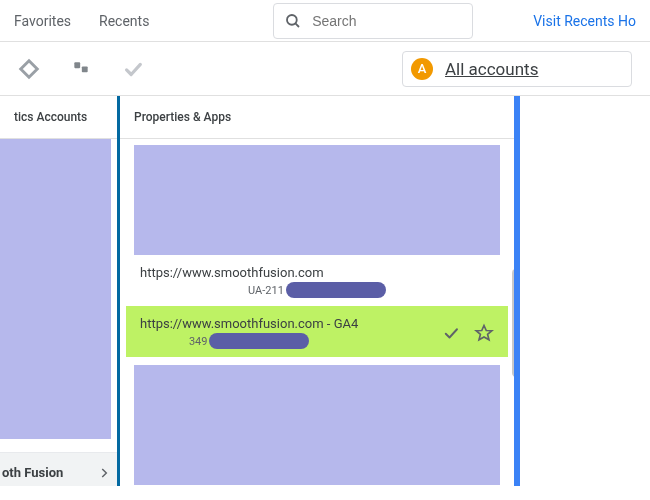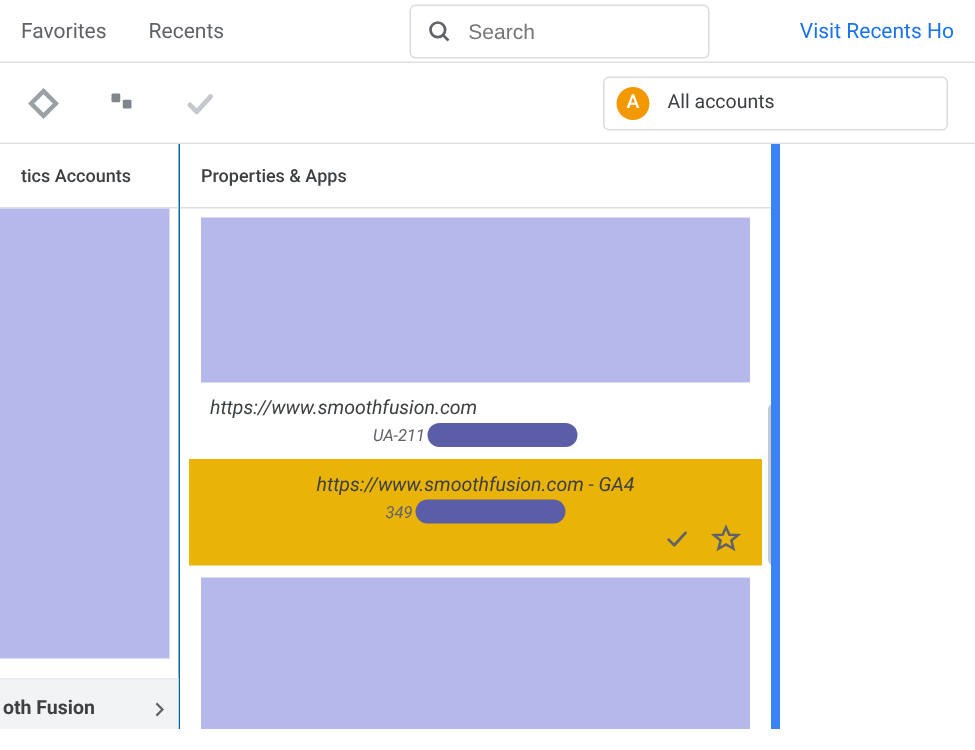--- a/index.html
+++ b/index.html
@@ -12,33 +12,33 @@
   .search { display:flex; align-items:center; width:200px; height:36px; border:1px solid #dadce0; border-radius:4px; padding:15px 10px; gap:8px; background:#fff; margin-right:60px; }
   .search input { border:none; outline:none; font-size:14px; color:#5f6368; width:100%; background:transparent; }
   .visit-link { color:#1a73e8; font-size:14px; cursor:pointer; white-space:nowrap; }
 
   .iconbar { display:flex; align-items:center; height:54px; padding:0 18px; border-bottom:1px solid #e0e0e0; gap:30px; }
   .iconbar .ic { width:22px; height:22px; display:flex; align-items:center; justify-content:center; color:#80868b; cursor:pointer; }
   .all-accounts { margin-left:auto; display:flex; align-items:center; height:36px; border:1px solid #dadce0; border-radius:4px; padding:0 14px 0 8px; gap:12px; background:#fff; min-width:230px; }
   .abadge { width:22px; height:22px; border-radius:50%; background:#f29900; color:#fff; display:flex; align-items:center; justify-content:center; font-weight:500; font-size:13px; }
 
   .cols { display:flex; height:calc(500px - 56px - 54px); }
-  .left { width:120px; border-right:1px solid #0369a1; display:flex; flex-direction:column; }
+  .left { width:120px; border-right:3px solid #0369a1; display:flex; flex-direction:column; }
   .left-header, .mid-header { padding:14px 14px; font-size:12px; font-weight:500; color:#3c4043; border-bottom:1px solid #e0e0e0; }
   .left-body { flex:1; position:relative;text-align:center; }
   .left-redact { position:absolute; left:-6px; top:0; right:6px; height:300px; background:#b6b8ec; }
   .left-item { position:absolute; bottom:0; left:-6px; right:0; display:flex; align-items:center; justify-content:space-between; padding:12px 6px 6px 8px; background:#f1f3f4; border-top:1px solid #e8eaed; }
   .left-item .lbl { font-weight:700; font-size:13px; }
   .chev { color:#5f6368; }
 
   .mid { width:400px; border-right:6px solid #3b82f6; display:flex; flex-direction:column; position:relative; }
   .mid-body { flex:1; overflow:hidden; position:relative; padding:0 6px; }
   .mid-redact-top { margin:6px 8px 0 8px; height:110px; background:#b6b8ec; }
-  .prop { padding:10px 14px 8px 14px;font-style:italic; }
-  .prop.selected { background:#eab308; display:flex; align-items:center;flex-direction:column; }
+  .prop { padding:10px 14px 8px 14px; }
+  .prop.selected { background:#bef264; display:flex; align-items:center; }
   .prop .ptitle { font-size:13px; color:#3c4043; }
   .prop .pline2 { display:flex; align-items:center; gap:2px; margin-top:2px;justify-content:center; }
   .pid { font-size:11px; color:#5f6368; }
   .redact-pill { width:100px; height:16px; background:#5b5ea6; border-radius:9px; }
   .prop-actions { margin-left:auto; display:flex; align-items:center; gap:14px; color:#5f6368; }
   .mid-redact-bottom { margin:8px 8px 0 8px; height:120px; background:#b6b8ec; }
   .mid-scrollbar { position:absolute; top:130px; right:-6px; width:8px; height:108px; background:#c8c8c8; border-radius:4px; }
 
   svg { display:block; }
 </style>
@@ -75,21 +75,21 @@
         <rect x="13" y="9" width="7" height="7" rx="1"></rect>
       </svg>
   </div>
   <div class="ic">
     <svg width="22" height="22" viewBox="0 0 24 24" fill="none" stroke="#c4c7cc" stroke-width="3.5" stroke-linecap="round" stroke-linejoin="round">
         <polyline points="5,13 10,18 20,7"></polyline>
       </svg>
   </div>
   <div class="all-accounts">
     <div class="abadge">A</div>
-    <div style="font-size:13px;">All accounts</div>
+    <div style="font-size:17px;text-decoration:underline;">All accounts</div>
   </div>
 </div>
 
 <div class="cols">
   <div class="left">
     <div class="left-header">tics Accounts</div>
     <div class="left-body">
       <div class="left-redact"></div>
       <div class="left-item">
         <span class="lbl">oth Fusion</span>

